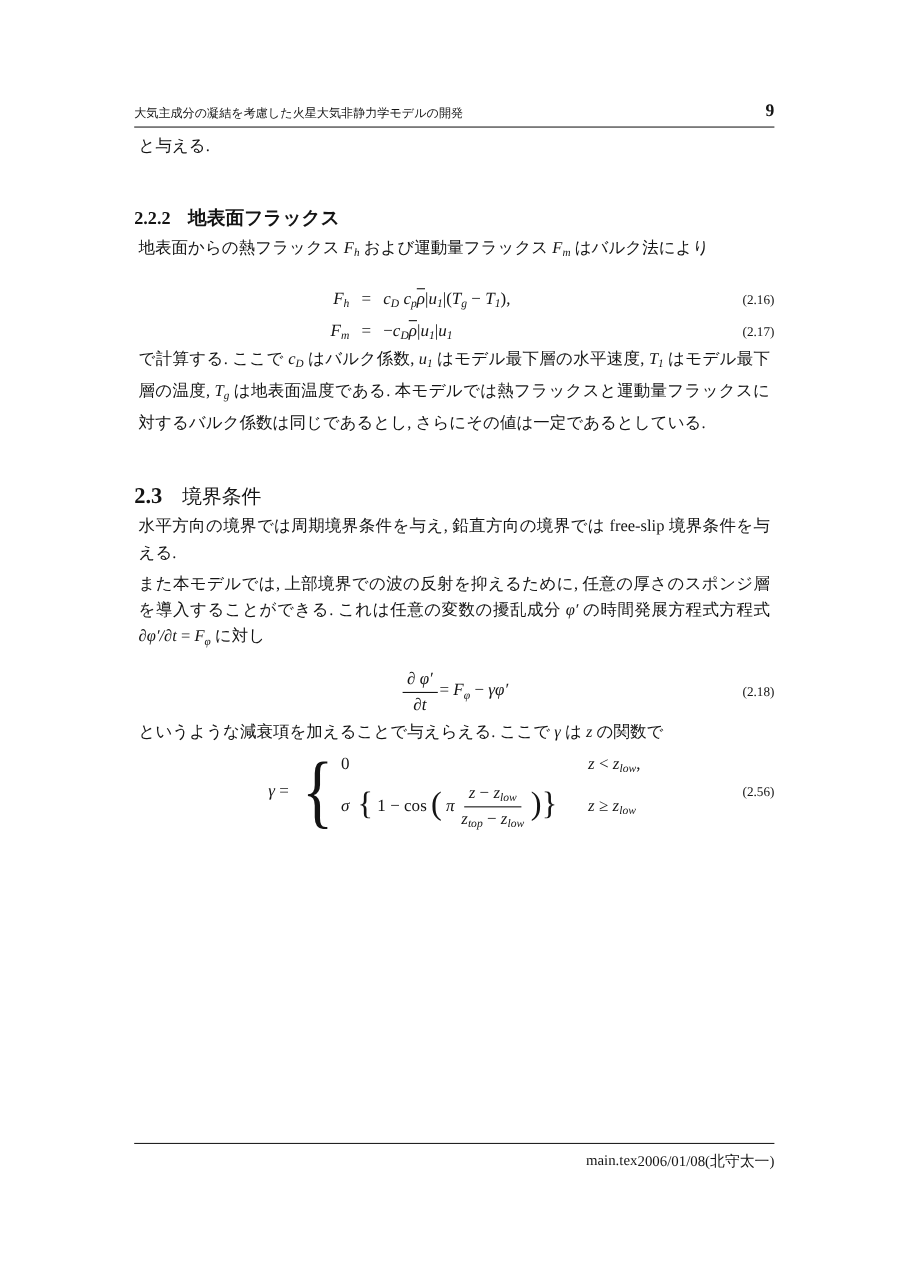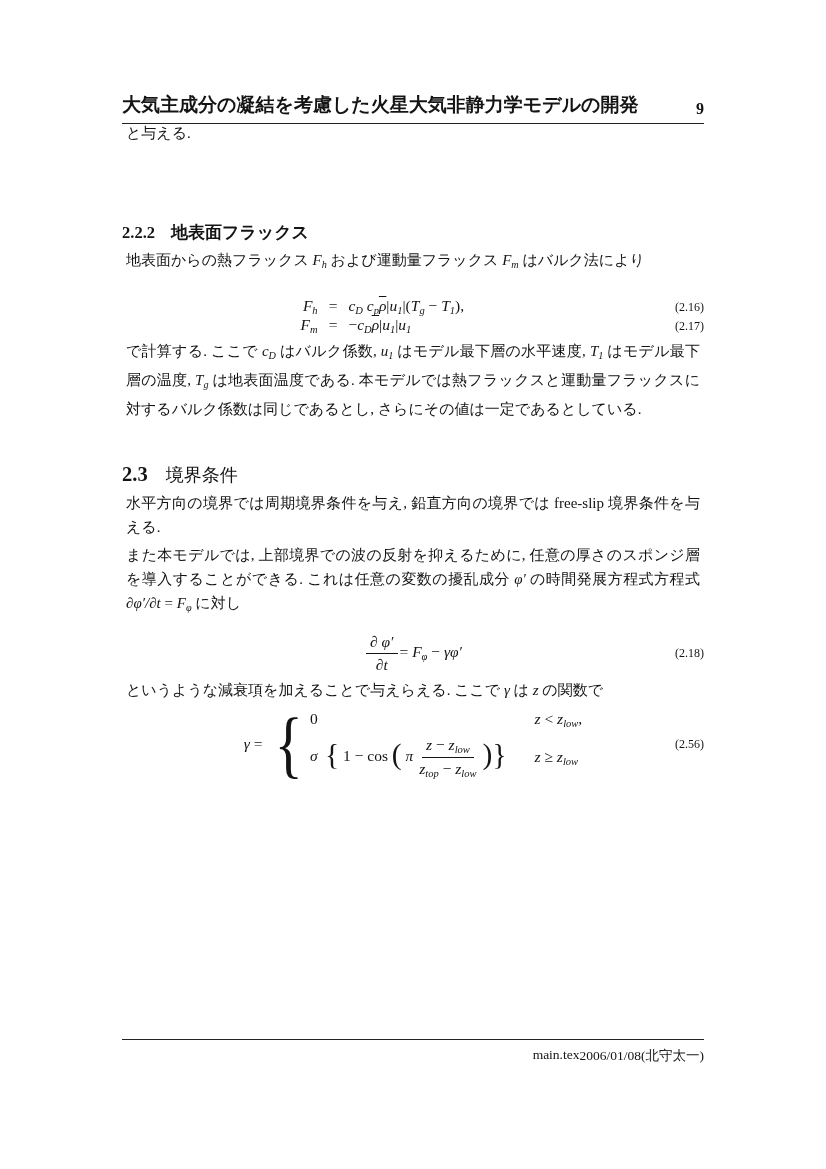--- a/index.html
+++ b/index.html
@@ -9,58 +9,58 @@
     overflow:hidden;
   }
   
   .page-header{
     position:absolute;left:122px;right:122px;top:92px;
     display:flex;justify-content:space-between;align-items:flex-end;
     border-bottom:1.5px solid #222;padding-bottom:5px;
   }
   .header-title{
     font-family:"Liberation Sans","DejaVu Sans",sans-serif;
-    font-weight:bold;font-size:19px;
+    font-weight:normal;font-size:11px;
   }
   .header-page-number{font-weight:bold;font-size:16px;}
   
   .content{position:absolute;left:122px;width:582px;top:117px;}
   p.body-text{
     margin:4px;font-size:15px;line-height:24px;text-align:justify;
   }
   .mt36{margin-top:36px;}
   .mt30{margin-top:30px;}
   .mt22{margin-top:22px;}
   .mt15{margin-top:15px;}
   .mt12{margin-top:12px;}
   .mt8{margin-top:8px;}
   .mt6{margin-top:6px;}
   
   .subsection{margin:42px 0 0 0;display:flex;align-items:baseline;}
   .subsection .hnum{font-weight:bold;font-size:16.5px;margin-right:16px;}
   .subsection .htitle{
     font-family:"Liberation Sans","DejaVu Sans",sans-serif;
-    font-weight:bold;font-size:17px;margin-top:34px;
+    font-weight:bold;font-size:17px;
   }
   .section{margin:42px 0 0 0;display:flex;align-items:baseline;}
   .section .hnum{font-weight:bold;font-size:20.5px;margin-right:18px;}
   .section .htitle{
     font-family:"Liberation Sans","DejaVu Sans",sans-serif;
     font-weight:normal;font-size:18px;
   }
   
   .mi{font-style:italic;}
   .msub{font-style:italic;font-size:0.68em;vertical-align:-0.3em;letter-spacing:0;}
   .mov{font-style:italic;text-decoration:overline;}
   .mbig{font-size:1.9em;font-weight:300;line-height:0;vertical-align:-0.08em;}
   .frac{display:inline-flex;flex-direction:column;align-items:center;vertical-align:middle;margin:0 2px;}
   .frac .num{padding:0 4px 2px;border-bottom:1px solid #141414;}
   .frac .den{padding:2px 4px 0;}
   
-  .eqnarray{margin:20px 0 0 0;display:flex;flex-direction:column;}
+  .eqnarray{margin:20px 0 0 0;display:flex;flex-direction:column;gap:10px;}
   .eqrow{position:relative;display:flex;justify-content:center;align-items:baseline;font-size:15.5px;}
   .eqrow .lhs{width:80px;text-align:right;}
   .eqrow .rel{padding:0 11px;}
   .eqrow .rhs{width:240px;text-align:left;}
   .eqtag{position:absolute;right:0;top:50%;transform:translateY(-50%);font-size:12px;font-style:normal;}
   .eqdisplay{position:relative;display:flex;justify-content:center;align-items:center;font-size:15.5px;}
   .eq218{margin:12px 0 0 0;}
   .eq219{margin:8px 0 0 0;}
   .cases-wrap{display:flex;align-items:center;}
   .brace{font-size:74px;font-weight:300;line-height:0.85;transform:scaleX(0.8);margin:0 4px 0 8px;}

